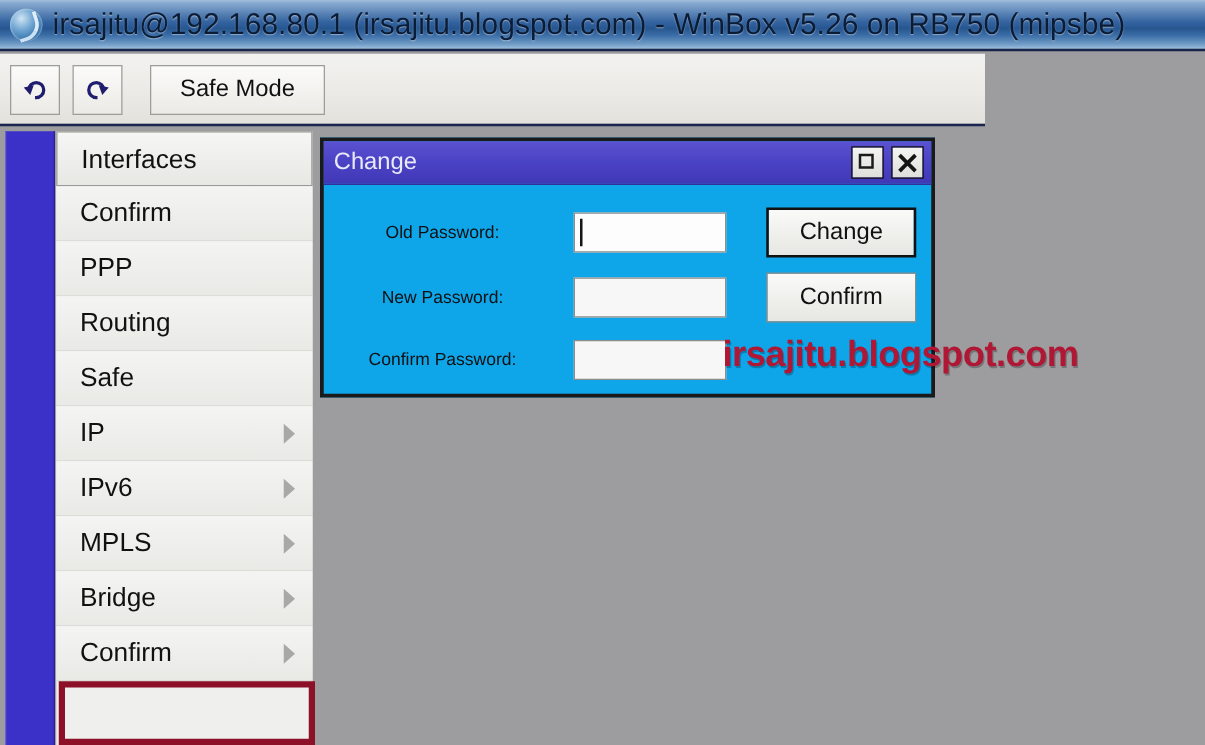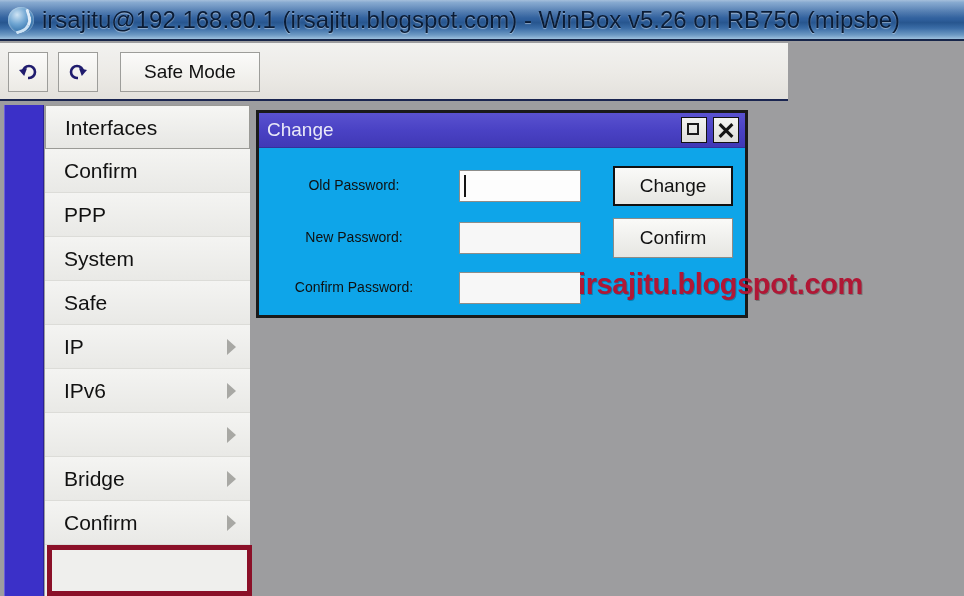--- a/index.html
+++ b/index.html
@@ -311,34 +311,35 @@
       <div class="menu-item selected">
         <span class="label">Interfaces</span>
       </div>
       <div class="menu-item">
         <span class="label">Confirm</span>
       </div>
       <div class="menu-item">
         <span class="label">PPP</span>
       </div>
       <div class="menu-item">
-        <span class="label">System</span>
+        <span class="label">Routing</span>
       </div>
       <div class="menu-item">
         <span class="label">Safe</span>
       </div>
       <div class="menu-item">
         <span class="label">IP</span>
         <span class="arrow"></span>
       </div>
       <div class="menu-item">
         <span class="label">IPv6</span>
         <span class="arrow"></span>
       </div>
       <div class="menu-item">
+        <span class="label">MPLS</span>
         <span class="arrow"></span>
       </div>
       <div class="menu-item">
         <span class="label">Bridge</span>
         <span class="arrow"></span>
       </div>
       <div class="menu-item">
         <span class="label">Confirm</span>
         <span class="arrow"></span>
       </div>

